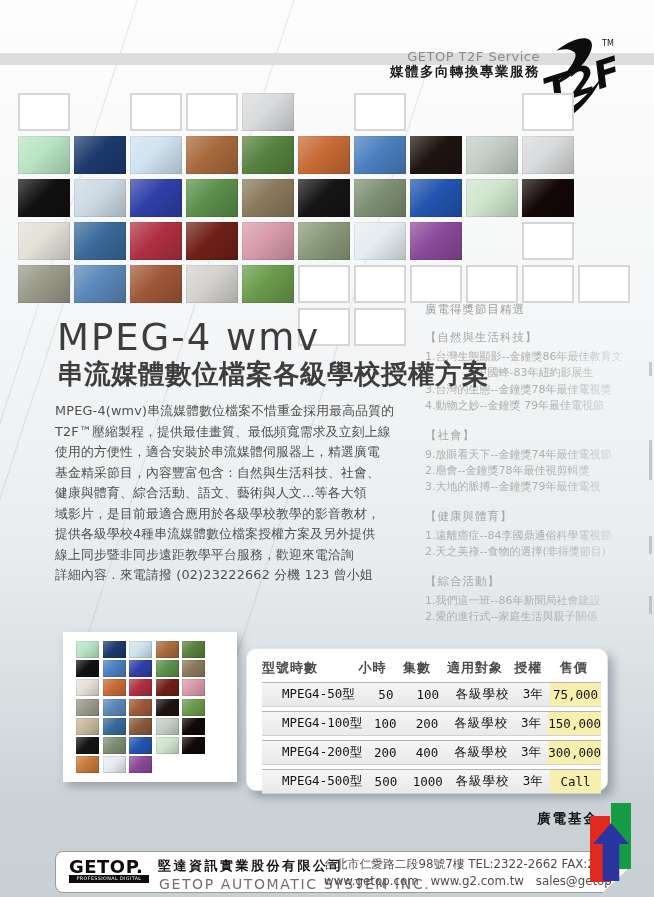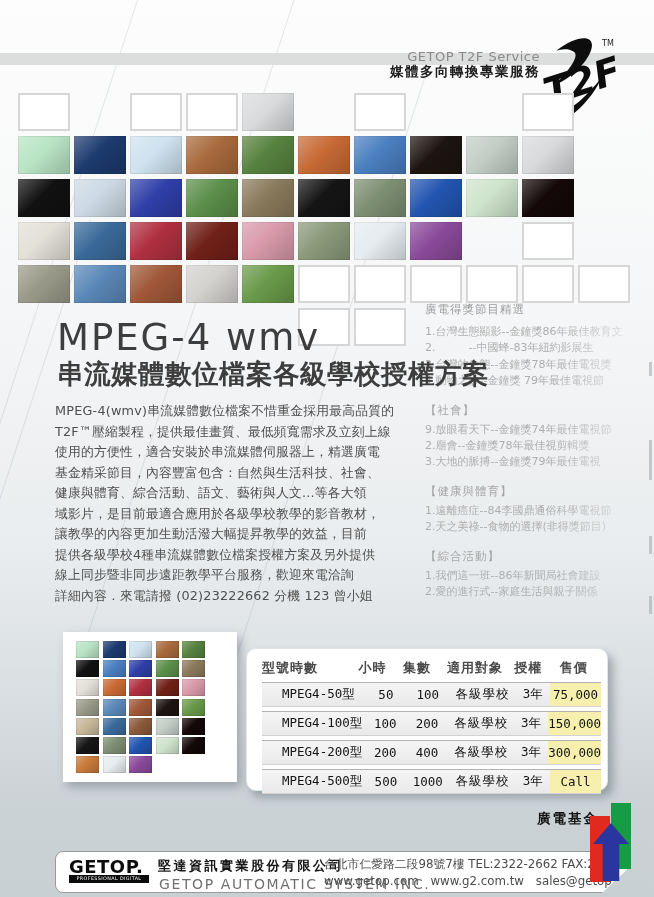--- a/index.html
+++ b/index.html
@@ -209,20 +209,21 @@
       <div class="cell empty" style="left: 410px; top: 265px;"></div>
       <div class="cell empty" style="left: 466px; top: 265px;"></div>
       <div class="cell empty" style="left: 522px; top: 265px;"></div>
       <div class="cell empty" style="left: 578px; top: 265px;"></div>
       <div class="cell empty" style="left: 298px; top: 308px;"></div>
       <div class="cell empty" style="left: 354px; top: 308px;"></div>
     </div>
 
   <div class="awards" id="awards">
     <div class="a-head">廣電得獎節目精選</div>
+  <div class="a-sec">【自然與生活科技】</div>
       <div class="a-item">1.台灣生態顯影--金鐘獎86年最佳教育文</div>
       <div class="a-item">2.　　　--中國蜂-83年紐約影展生</div>
       <div class="a-item">3.台灣的生態--金鐘獎78年最佳電視獎</div>
       <div class="a-item">4.動物之妙--金鐘獎 79年最佳電視節</div>
       <div class="a-sec">【社會】</div>
       <div class="a-item">9.放眼看天下--金鐘獎74年最佳電視節</div>
       <div class="a-item">2.廟會--金鐘獎78年最佳視剪輯獎</div>
       <div class="a-item">3.大地的脈搏--金鐘獎79年最佳電視</div>
       <div class="a-sec">【健康與體育】</div>
       <div class="a-item">1.遠離癌症--84李國鼎通俗科學電視節</div>
@@ -242,21 +243,20 @@
     <div class="title-l2">串流媒體數位檔案各級學校授權方案</div>
   </div>
 
   <div class="bodytext" id="bodytext">
       <div class="bline">MPEG-4(wmv)串流媒體數位檔案不惜重金採用最高品質的</div>
       <div class="bline">T2F™壓縮製程，提供最佳畫質、最低頻寬需求及立刻上線</div>
       <div class="bline">使用的方便性，適合安裝於串流媒體伺服器上，精選廣電</div>
       <div class="bline">基金精采節目，內容豐富包含：自然與生活科技、社會、</div>
       <div class="bline">健康與體育、綜合活動、語文、藝術與人文...等各大領</div>
       <div class="bline">域影片，是目前最適合應用於各級學校教學的影音教材，</div>
-      <div class="bline">讓教學的內容更加生動活潑大幅提昇教學的效益，目前</div>
       <div class="bline">提供各級學校4種串流媒體數位檔案授權方案及另外提供</div>
       <div class="bline">線上同步暨非同步遠距教學平台服務，歡迎來電洽詢</div>
       <div class="bline">詳細內容．來電請撥 (02)23222662 分機 123 曾小姐</div>
     </div>
 
   <div class="minicard" id="minicard">
       <div class="mcell" style="left: 13px; top: 9px; background: rgb(184, 228, 196);">
         <div class="tex"></div>
       </div>
       <div class="mcell" style="left: 39.5px; top: 9px; background: rgb(28, 58, 110);">

